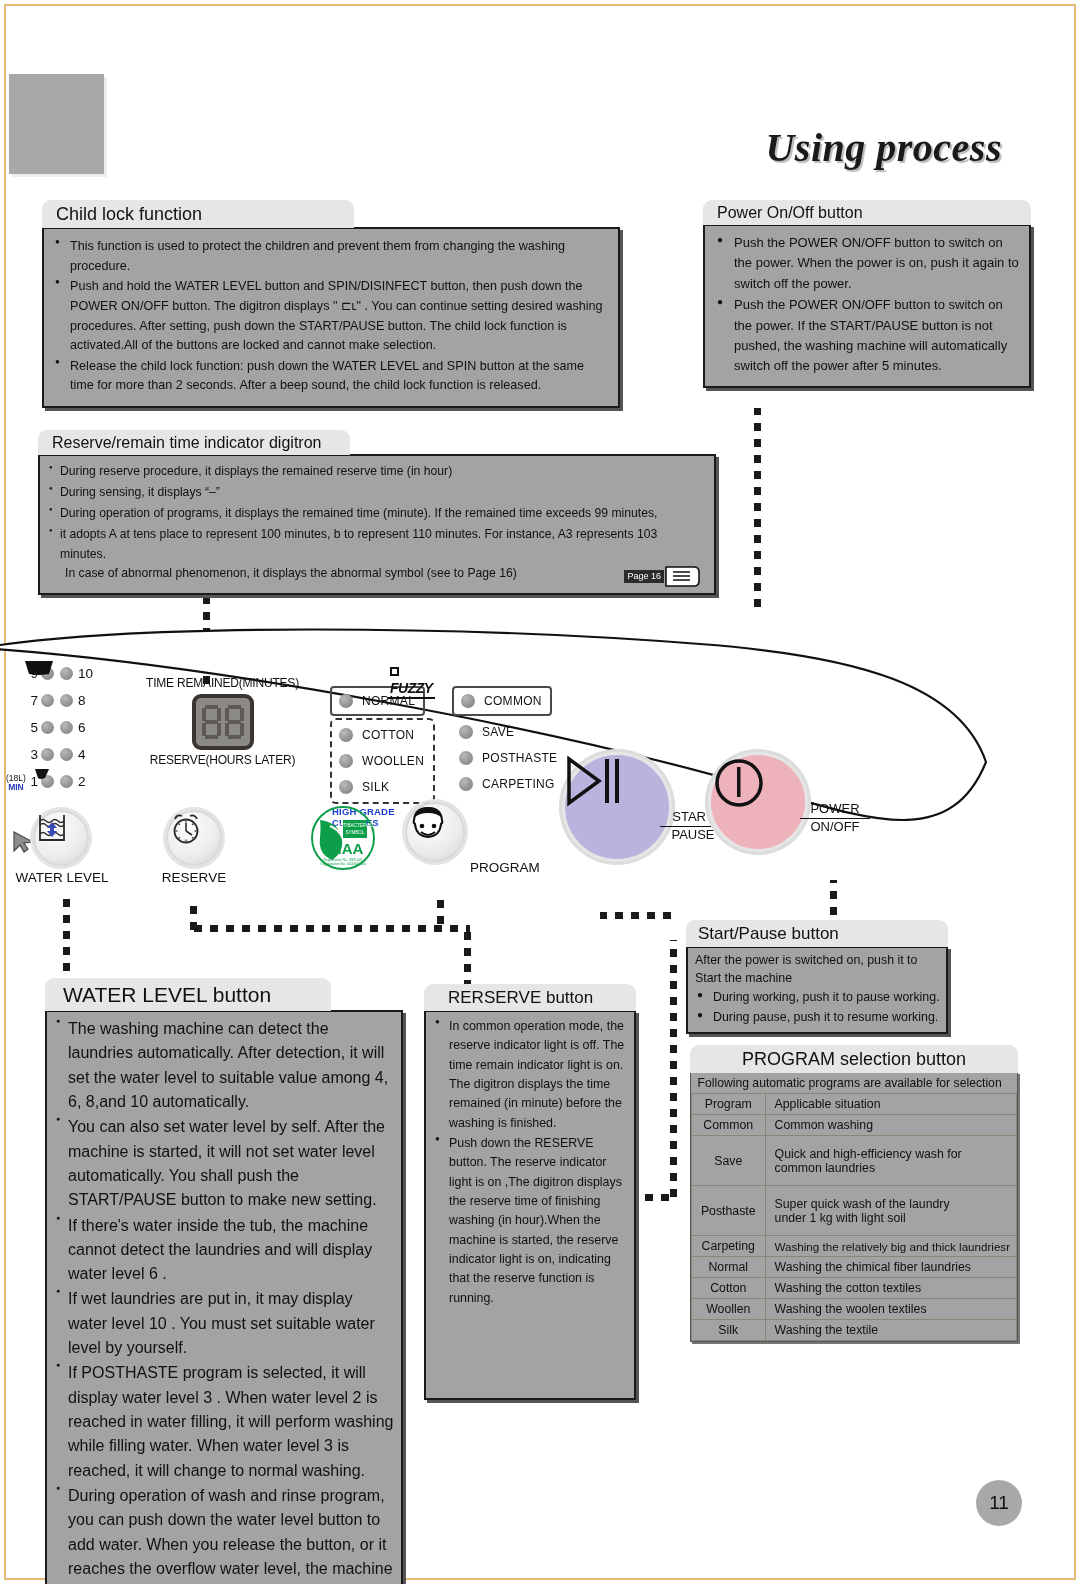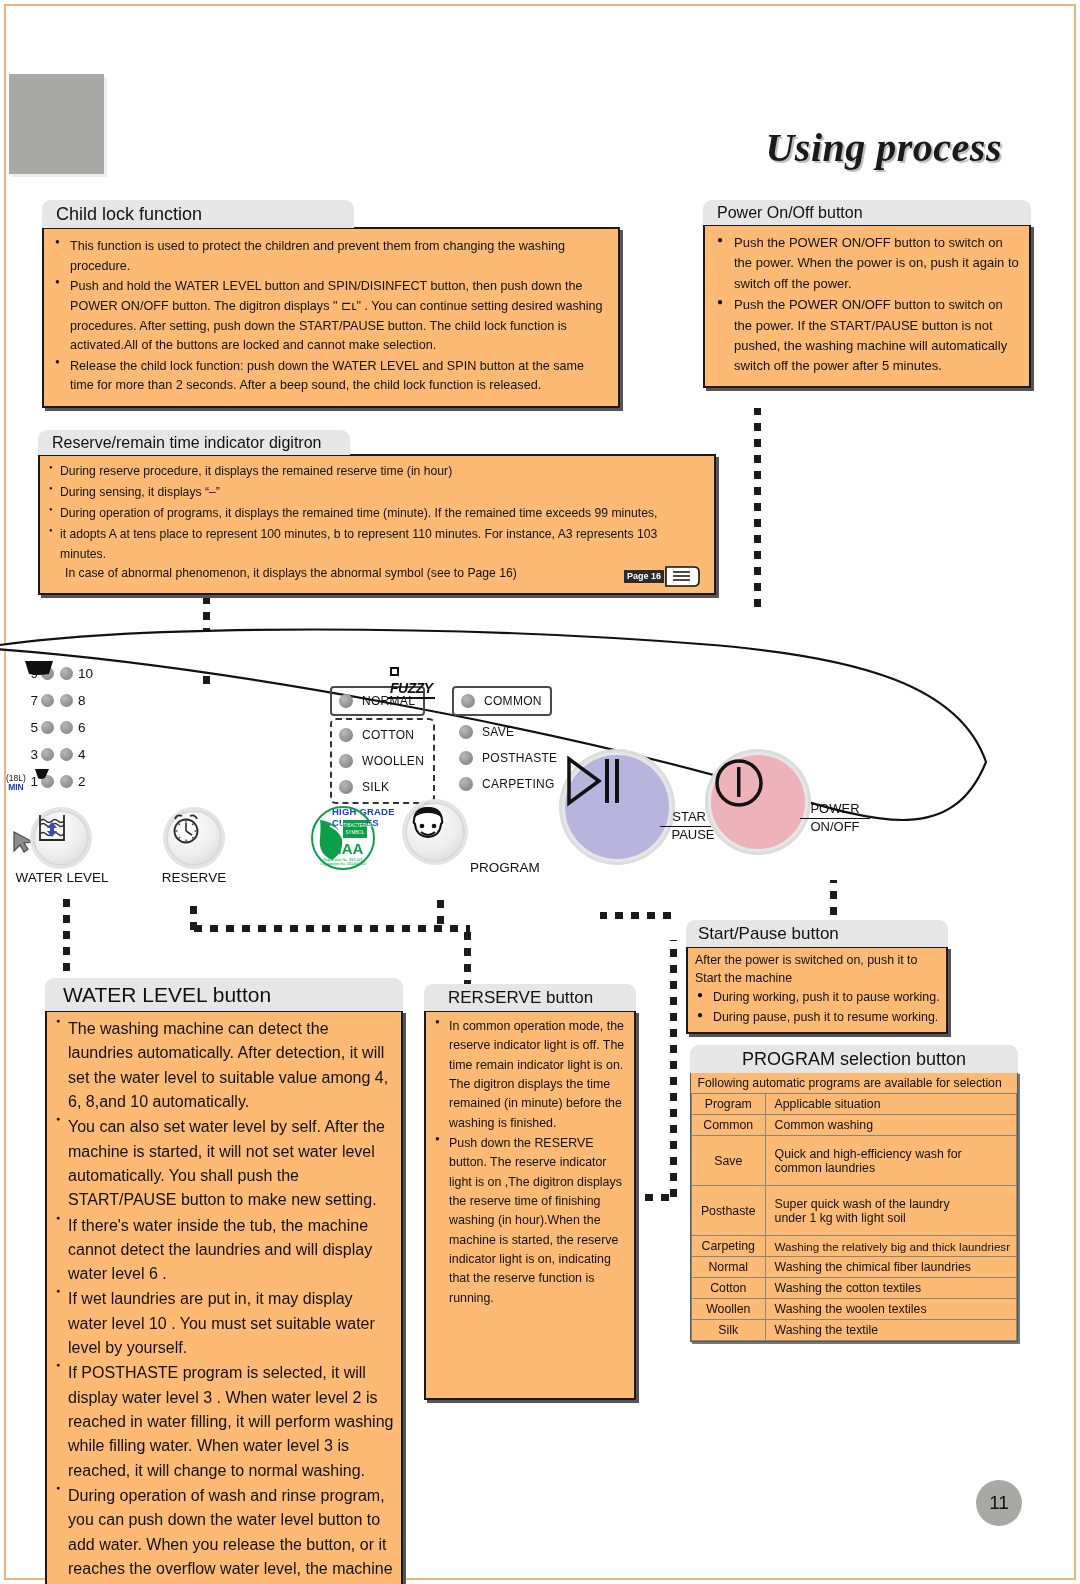--- a/index.html
+++ b/index.html
@@ -42,21 +42,21 @@
   .callout .hdr{
     background:#e6e6e6;
     border-top-left-radius:9px; border-top-right-radius:9px;
     font-size:17px; color:#111;
     padding:4px 12px 3px 14px;
     display:inline-block;
     position:relative; z-index:2;
   }
   .callout .body{
     border:2px solid #1a1a1a;
-    background:#fdba74;
+    background:#a3a3a3;
     padding:6px 8px 7px 8px;
     box-shadow:3px 3px 0 #555;
     margin-top:-1px;
     position:relative; z-index:1;
   }
   ul.bul{ margin:0; padding:0; list-style:none; }
   ul.bul > li{
     position:relative; padding-left:17px; margin-bottom:1px;
     font-size:12.5px; line-height:1.53; color:#111;
   }
@@ -79,30 +79,30 @@
   #power-btn li:before{ font-size:10px; }
 
   #digitron{ left:38px; top:430px; width:678px; }
   #digitron .hdr{ width:312px; font-size:16px; }
   #digitron .body{ padding:6px 10px 8px 8px; position:relative; }
   #digitron li{ font-size:12.2px; line-height:1.63; padding-left:12px; }
   #digitron li:before{ content:"\25CF"; font-size:6px; left:1px; top:1px; }
   #digitron li .cont{ display:block; padding-left:5px; }
   .page-ref{
     position:absolute; right:14px; bottom:6px;
-    display:flex; align-items:center; gap:0px;font-weight:bold;
+    display:flex; align-items:center; gap:0px;
   }
   .page-ref .tag{
     background:#2b2b2b; color:#fff; font-size:9px;
     padding:2px 3px 2px 3px; line-height:1;
   }
   .page-ref svg{ display:block; }
 
   #water-level{ left:45px; top:978px; width:358px; }
-  #water-level .hdr{ width:358px; font-size:21px; padding:5px 12px 4px 18px; }
+  #water-level .hdr{ width:286px; font-size:21px; padding:5px 12px 4px 18px; }
   #water-level .body{ padding:5px 7px 6px 7px; }
   #water-level li{ font-size:16px; line-height:1.52; padding-left:14px; }
   #water-level li:before{ font-size:7px; left:2px; }
 
   #reserve-box{ left:424px; top:984px; width:212px; }
   #reserve-box .hdr{ width:212px; font-size:17px; padding:4px 10px 3px 24px; }
   #reserve-box .body{ padding:5px 6px 6px 8px; min-height:390px; }
   #reserve-box li{ font-size:12.4px; line-height:1.56; padding-left:15px; }
   #reserve-box li:before{ font-size:8px; left:1px; }
 
@@ -312,20 +312,44 @@
         <span class="wl-num">1</span>
         <span class="lamp"></span>
         <span class="lamp"></span>
         <span class="wl-num2">2</span>
         <svg class="bowl" width="30" height="12" viewBox="0 0 30 12">
             <path d="M11 1 H25 L21 10 Q16 12 14 10 Z" fill="#111"></path>
           </svg>
       </div>
     </div>
 
+    <div class="digi-wrap">
+      <div class="digi-label">TIME REMAINED(MINUTES)</div>
+      <div class="digi-box">
+        <span class="seg-digit">
+          <i class="seg h a"></i>
+            <i class="seg h g"></i>
+            <i class="seg h d"></i>
+          <i class="seg v f"></i>
+            <i class="seg v b"></i>
+            <i class="seg v e"></i>
+            <i class="seg v c"></i>
+        </span>
+        <span class="seg-digit">
+          <i class="seg h a"></i>
+            <i class="seg h g"></i>
+            <i class="seg h d"></i>
+          <i class="seg v f"></i>
+            <i class="seg v b"></i>
+            <i class="seg v e"></i>
+            <i class="seg v c"></i>
+        </span>
+      </div>
+      <div class="digi-label">RESERVE(HOURS LATER)</div>
+    </div>
 
     <div class="prog-col" style="left:330px; top:74px; width:105px;">
       <div class="fuzzy"><span class="sq"></span><span>FUZZY</span></div>
       <div class="boxed">
         <div class="item">
           <span class="lamp"></span>
           <span class="txt">NORMAL</span>
         </div>
       </div>
       <div class="dashed">

